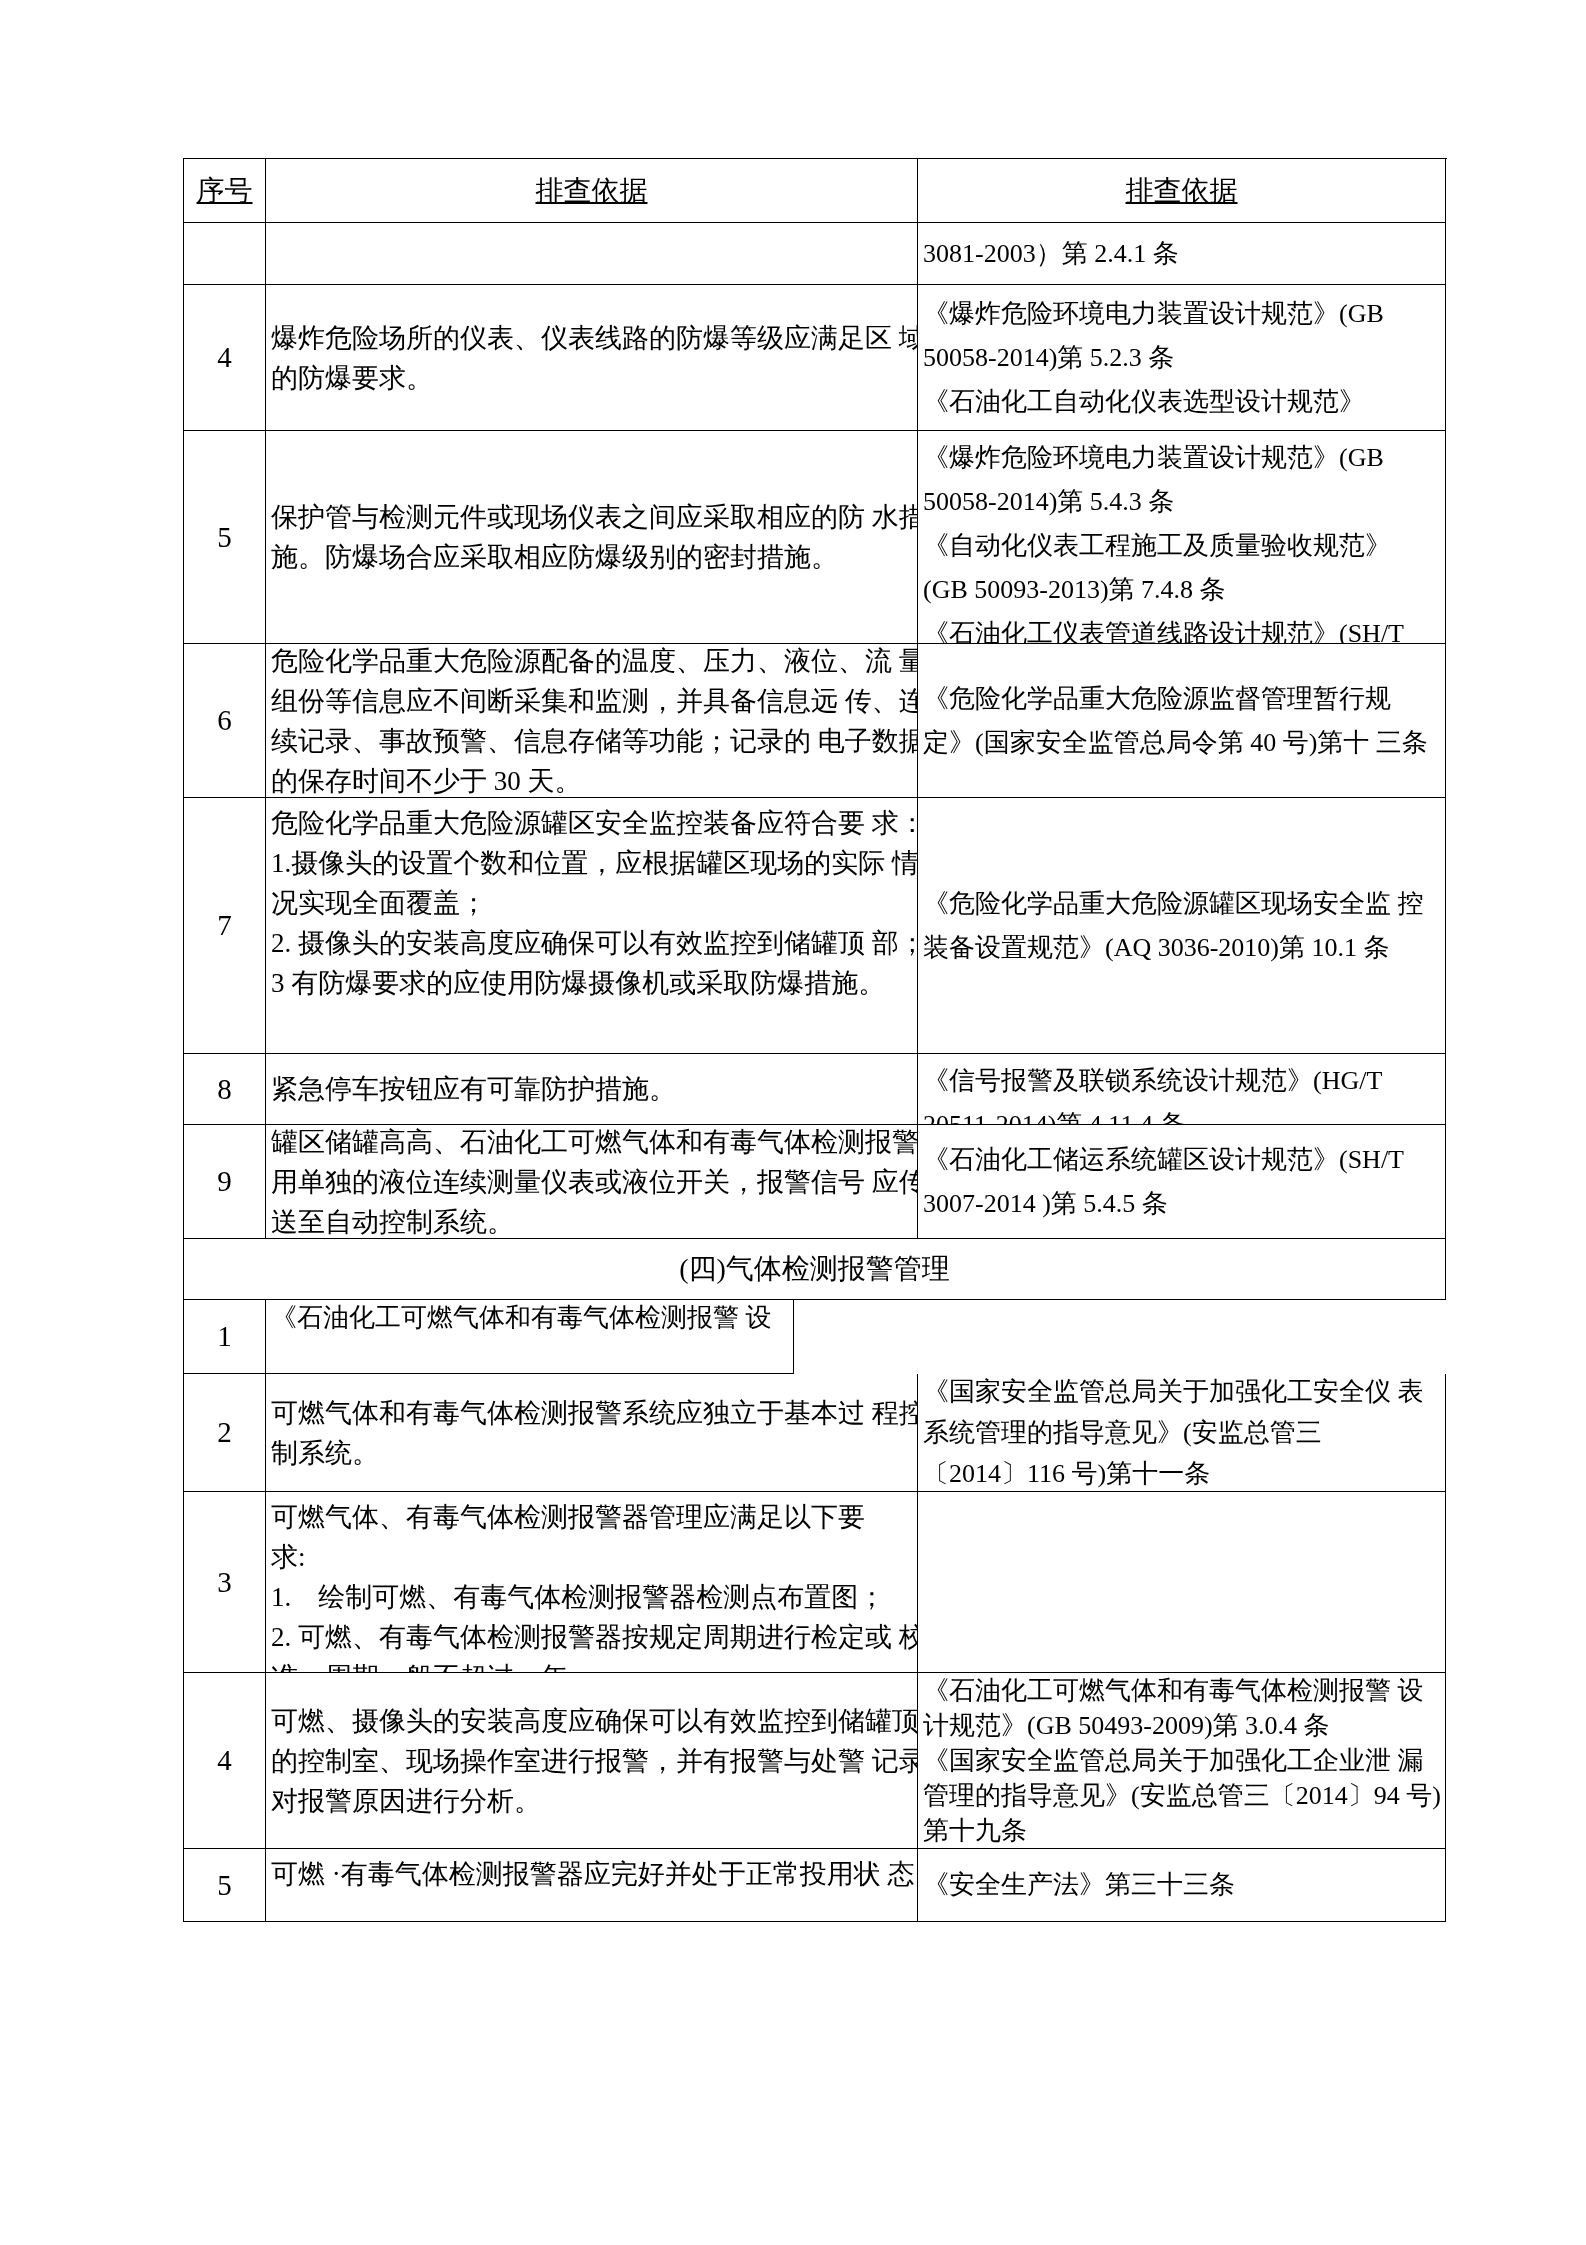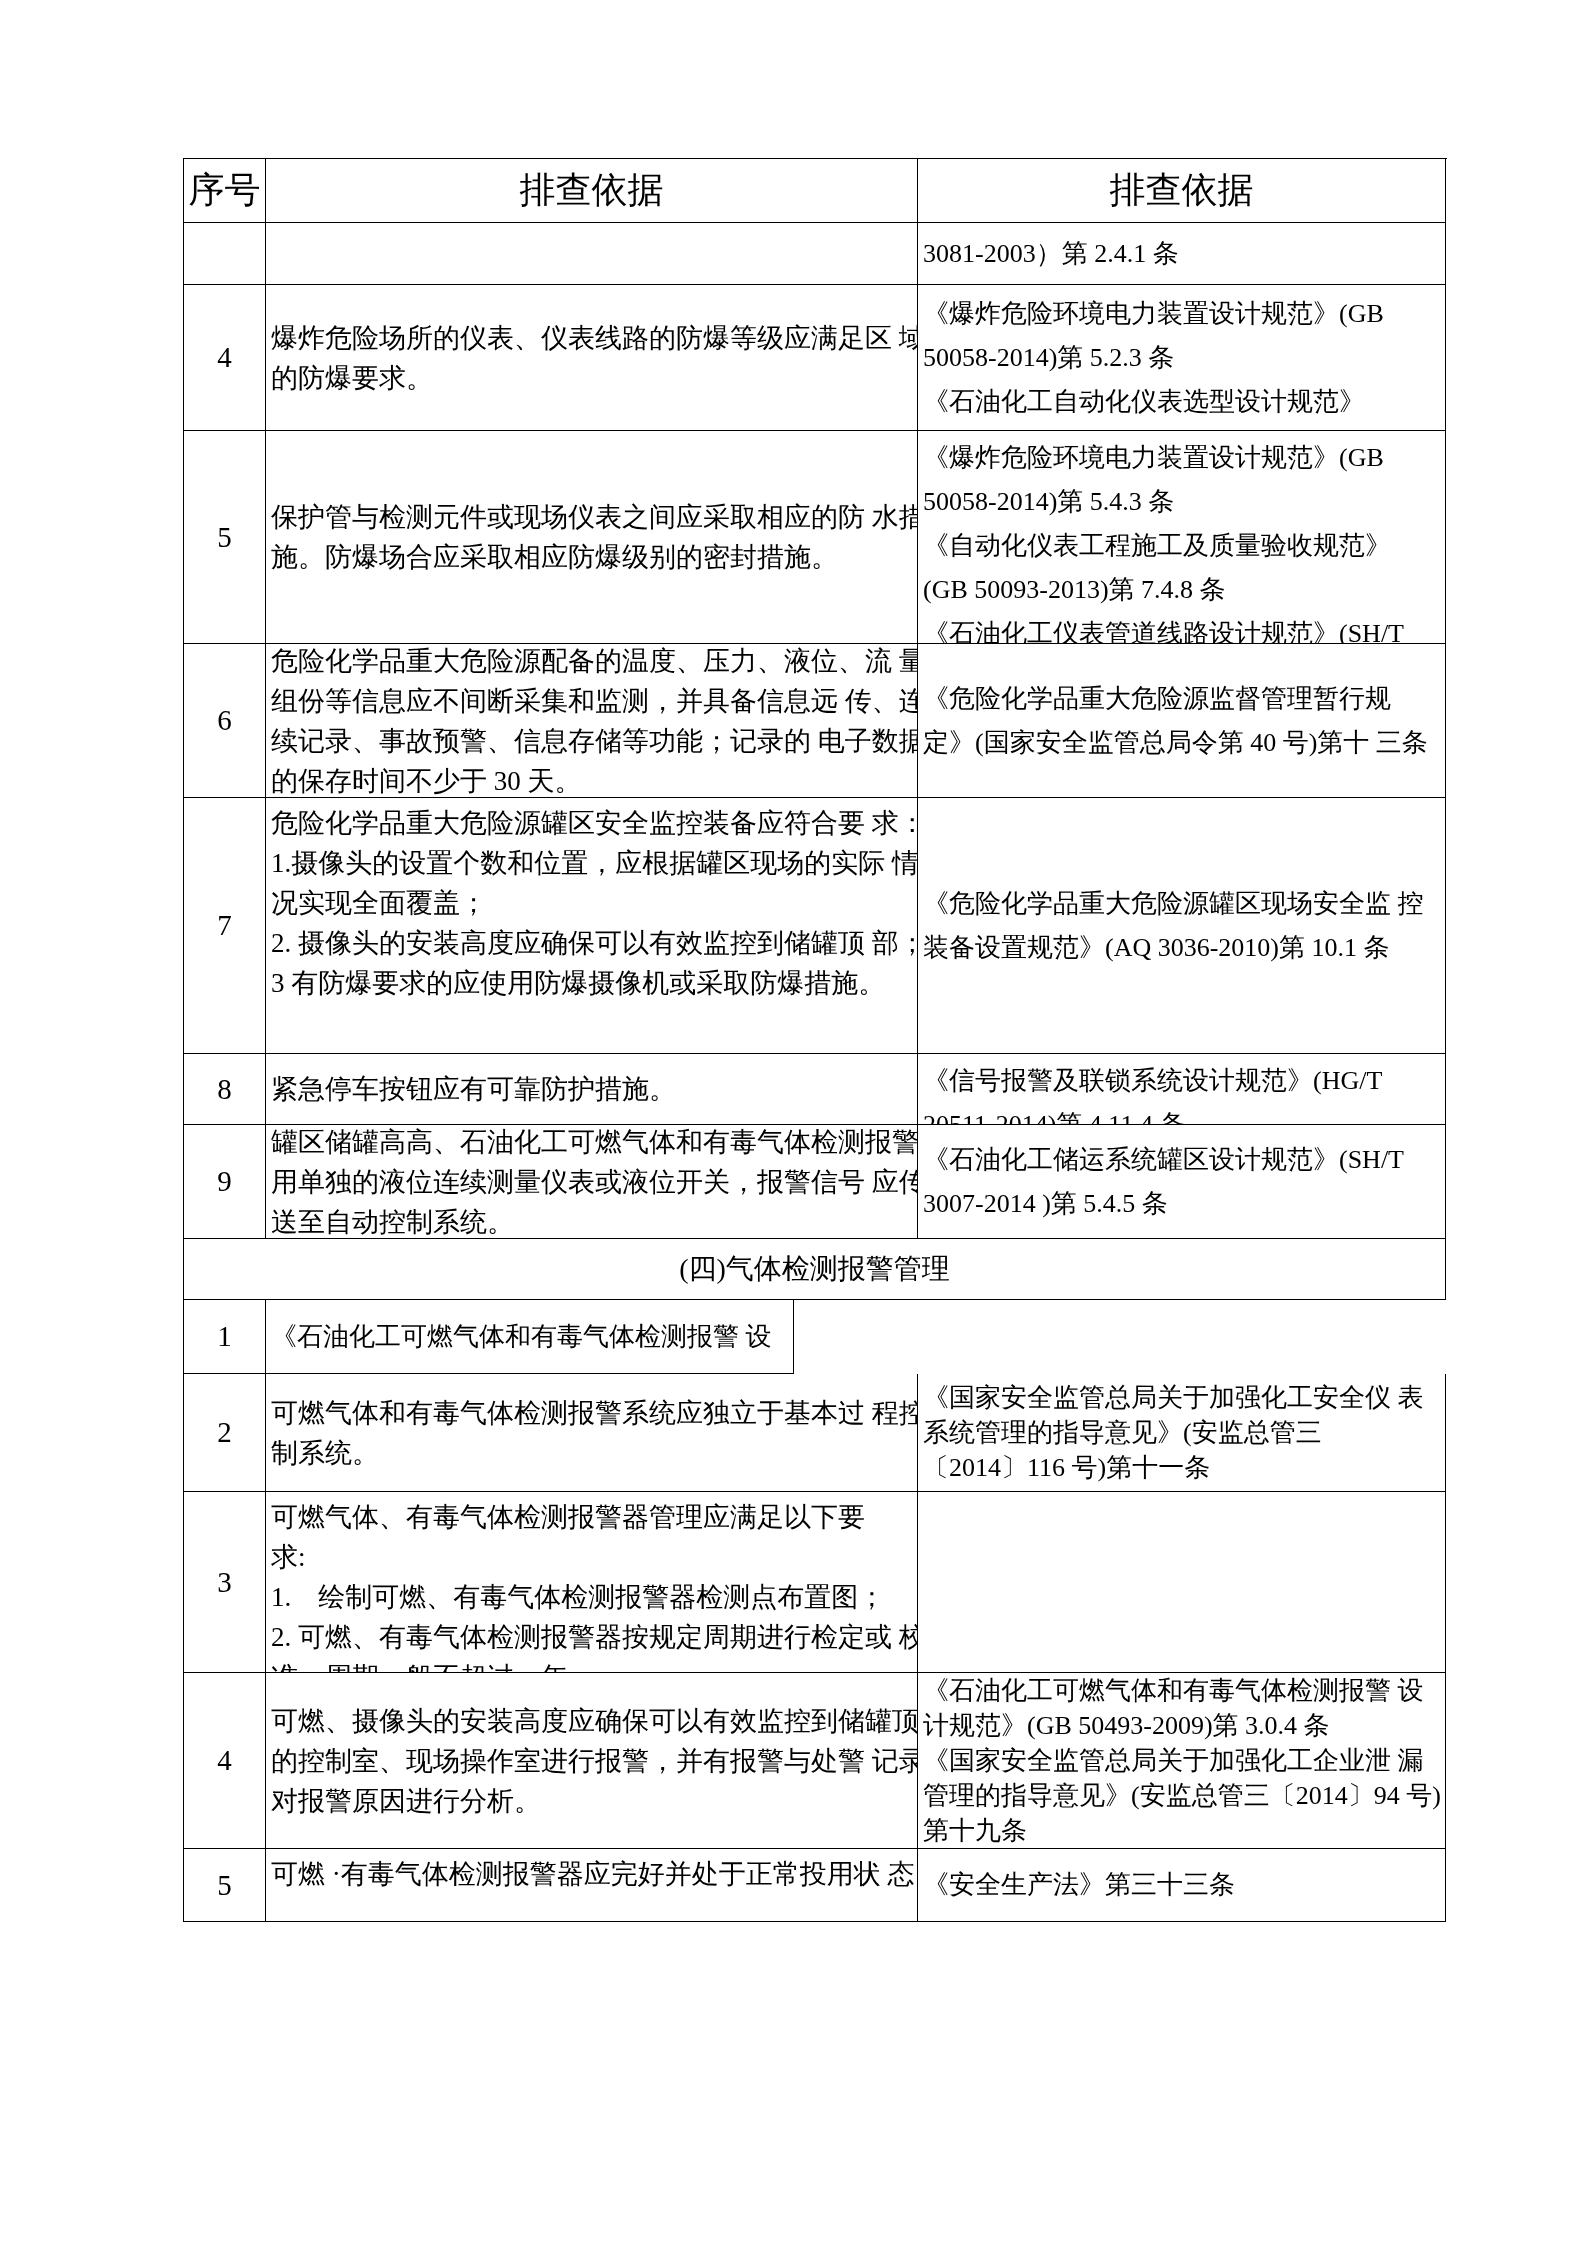--- a/index.html
+++ b/index.html
@@ -33,25 +33,25 @@
     display:flex;flex-direction:column;justify-content:center;
     padding:0 5px;
   }
   .c3{
     width:528px;min-width:528px;
     font-size:26px;line-height:44px;
     display:flex;flex-direction:column;justify-content:center;
     padding:0 5px;
   }
   .top{justify-content:flex-start;padding-top:5px;}
-  .tight{line-height:35px;}
+  .tight{line-height:35px;justify-content:space-between;}
   .line{white-space:pre;}
   .header-row .cell{
     display:flex;align-items:center;justify-content:center;
-    font-size:36px;height:64px;
+    font-size:28px;height:64px;text-decoration:underline;
   }
   .section-cell{
     width:1262px;min-width:1262px;
     display:flex;align-items:center;justify-content:center;
     font-size:28px;
   }
 </style>
 </head>
 <body>
 

